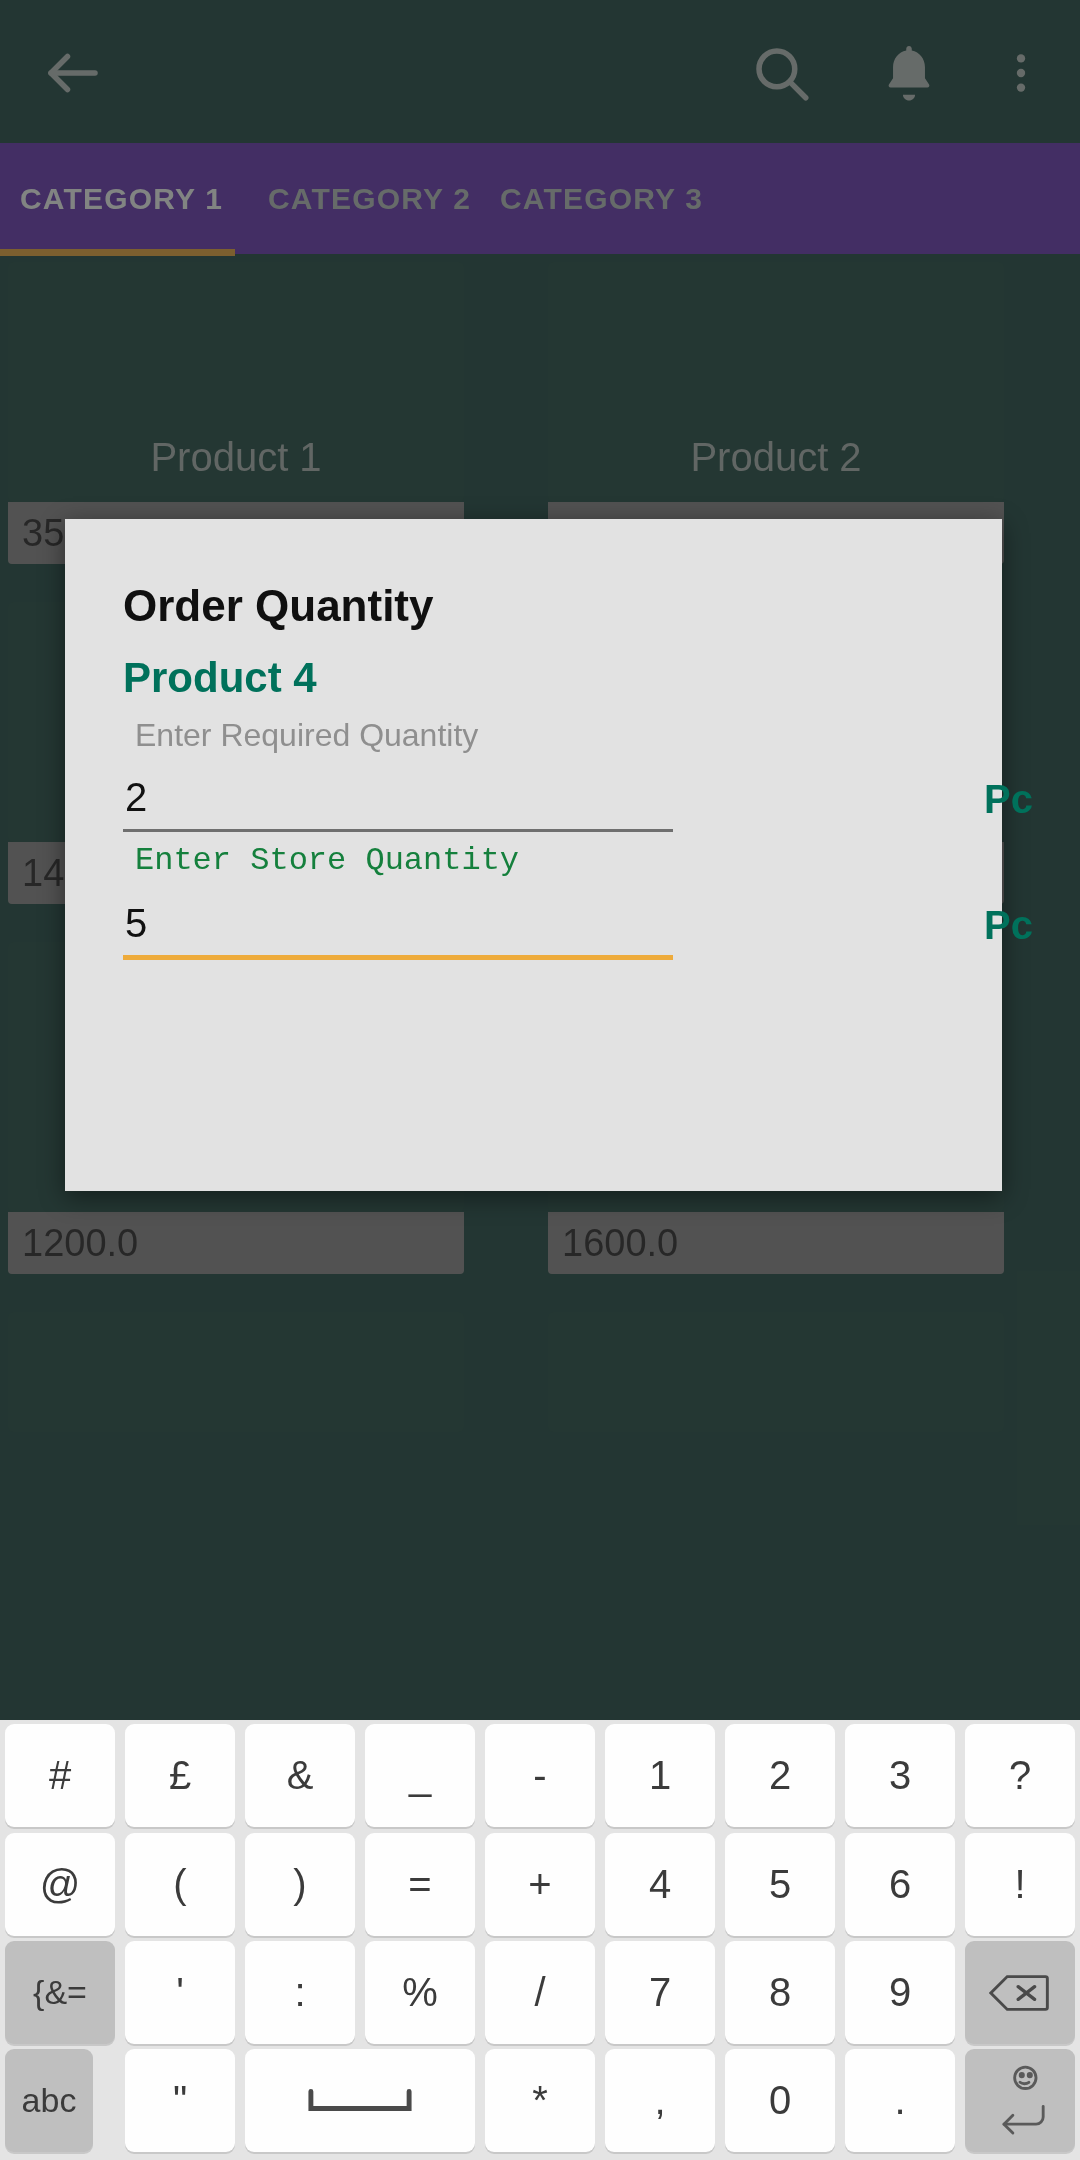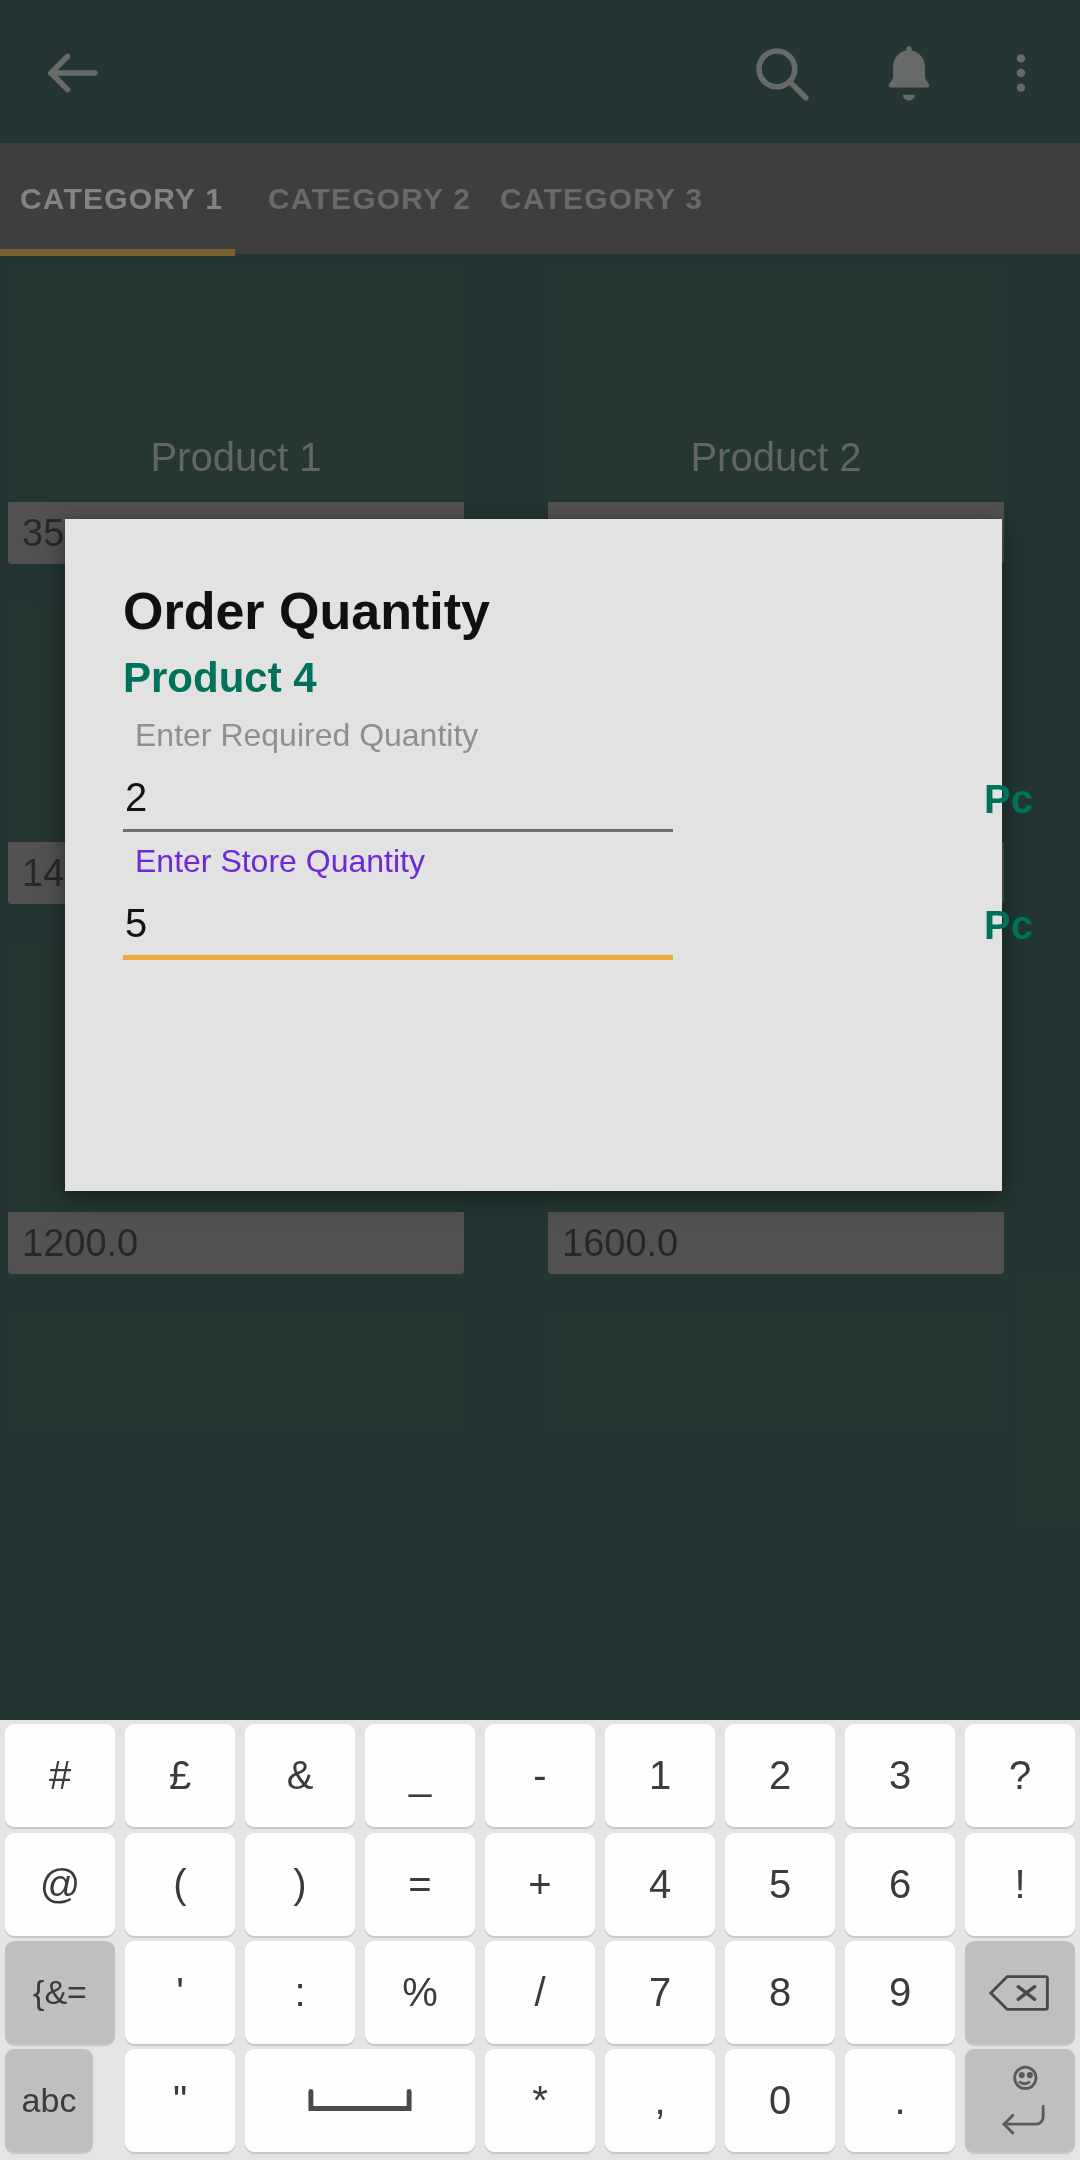--- a/index.html
+++ b/index.html
@@ -26,21 +26,21 @@
   }
   #back-arrow svg { width:66px; height:66px; display:block; }
   .bar-icon { position:absolute; top:40px; width:66px; height:66px; }
   #search-icon { left:748px; }
   #bell-icon   { left:876px; }
   #kebab-icon  { left:996px; width:50px; }
   .bar-icon svg { width:100%; height:66px; display:block; }
 
   #tabs {
     position:absolute; left:0; top:143px; width:1080px; height:111px;
-    background:#404040;
+    background:#4c1d95;
   }
   .tab {
     position:absolute; top:0; height:111px; line-height:111px;
     font-size:30px; letter-spacing:1.2px; font-weight:600;
     color:#9aa5a1; white-space:nowrap;
   }
   .tab.active { color:#d5dbd8; }
   #tab-0 { left:20px; }
   #tab-1 { left:268px; }
   #tab-2 { left:500px; }
@@ -78,31 +78,31 @@
   }
 
   
   #dialog {
     position:absolute; left:65px; top:519px; width:937px; height:672px;
     background:#e2e2e2;
     box-shadow:0 6px 24px rgba(0,0,0,0.45);
   }
   #dialog-title {
     position:absolute; left:58px; top:62px;
-    font-size:52px; font-weight:bold; color:#101010;
+    font-size:44px; font-weight:bold; color:#101010;
   }
   #product-name {
     position:absolute; left:58px; top:135px;
     font-size:42px; font-weight:bold; color:#00715b;
   }
 
   .field { position:absolute; left:58px; width:760px; }
   .field-label { font-size:32px; line-height:40px;margin-left:12px; }
   .field-label.muted  { color:#8f8f8f; }
-  .field-label.accent { color:#6d28d9; }
+  .field-label.accent { color:#15803d;font-family:Liberation Mono, monospace; }
   .field-value {
     margin-top:18px; font-size:40px; color:#111; height:48px;
     line-height:48px; padding-left:2px;
   }
   .field-rule { height:3px; width:550px; background:#6f6f6f; margin-top:8px; }
   .field-rule.active { height:5px; background:#eeab3b; }
   .field-unit {
     position:absolute; right:-150px; font-size:40px; font-weight:bold;
     color:#00715b;
   }

